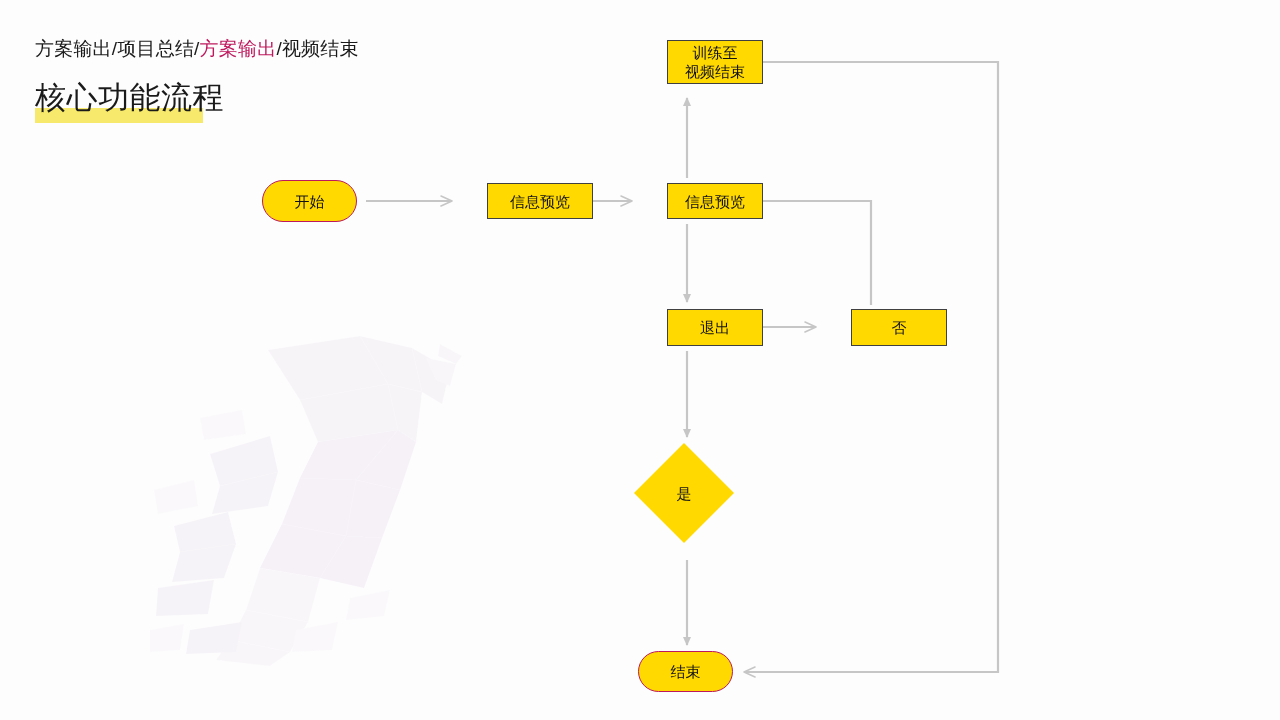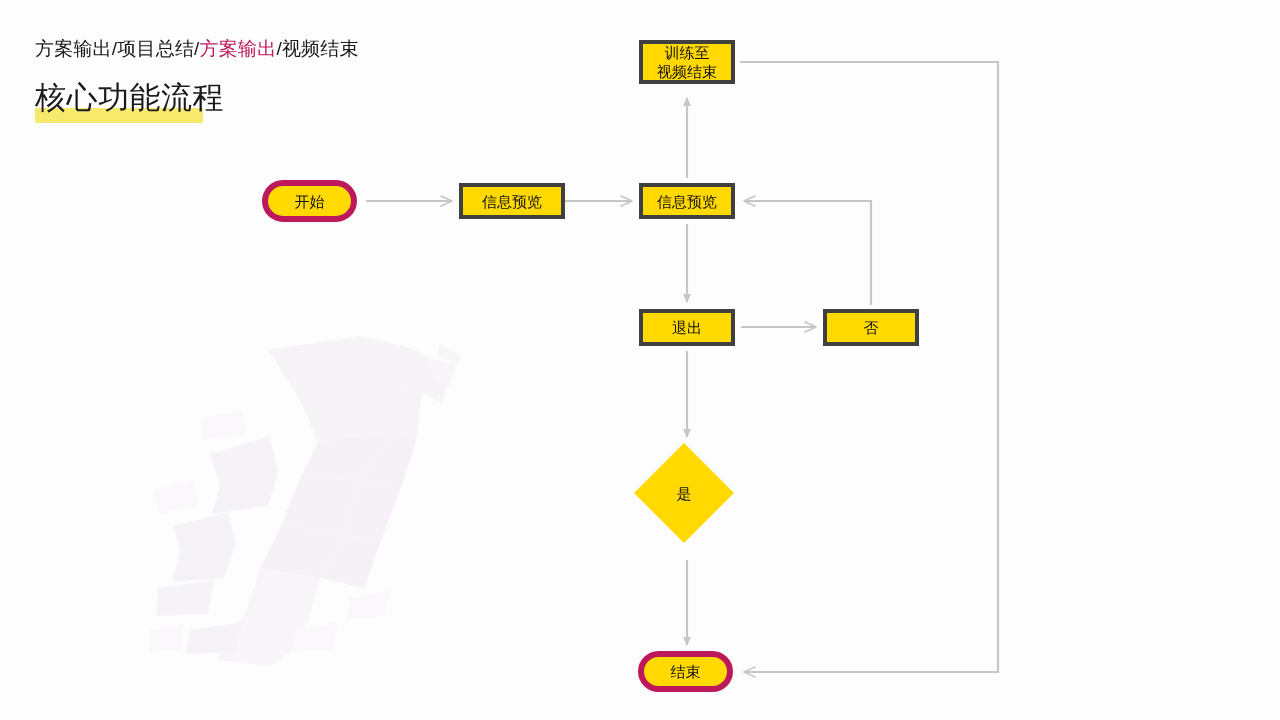--- a/index.html
+++ b/index.html
@@ -85,24 +85,25 @@
     display: flex;
     align-items: center;
     justify-content: center;
     text-align: center;
     color: #111111;
     font-size: 15px;
     line-height: 19px;
     white-space: pre-line;
   }
   .node-rect {
-    border: 4px solid #404040;
+    border: 1px solid #404040;
+    margin-left: 28px;
   }
   .node-pill {
-    border: 6px solid #be185d;
+    border: 1px solid #be185d;
     border-radius: 999px;
   }
   .node-diamond {
     background: transparent;
     border: none;
   }
   .node-diamond .diamond-label {
     position: relative;
     z-index: 2;
   }

